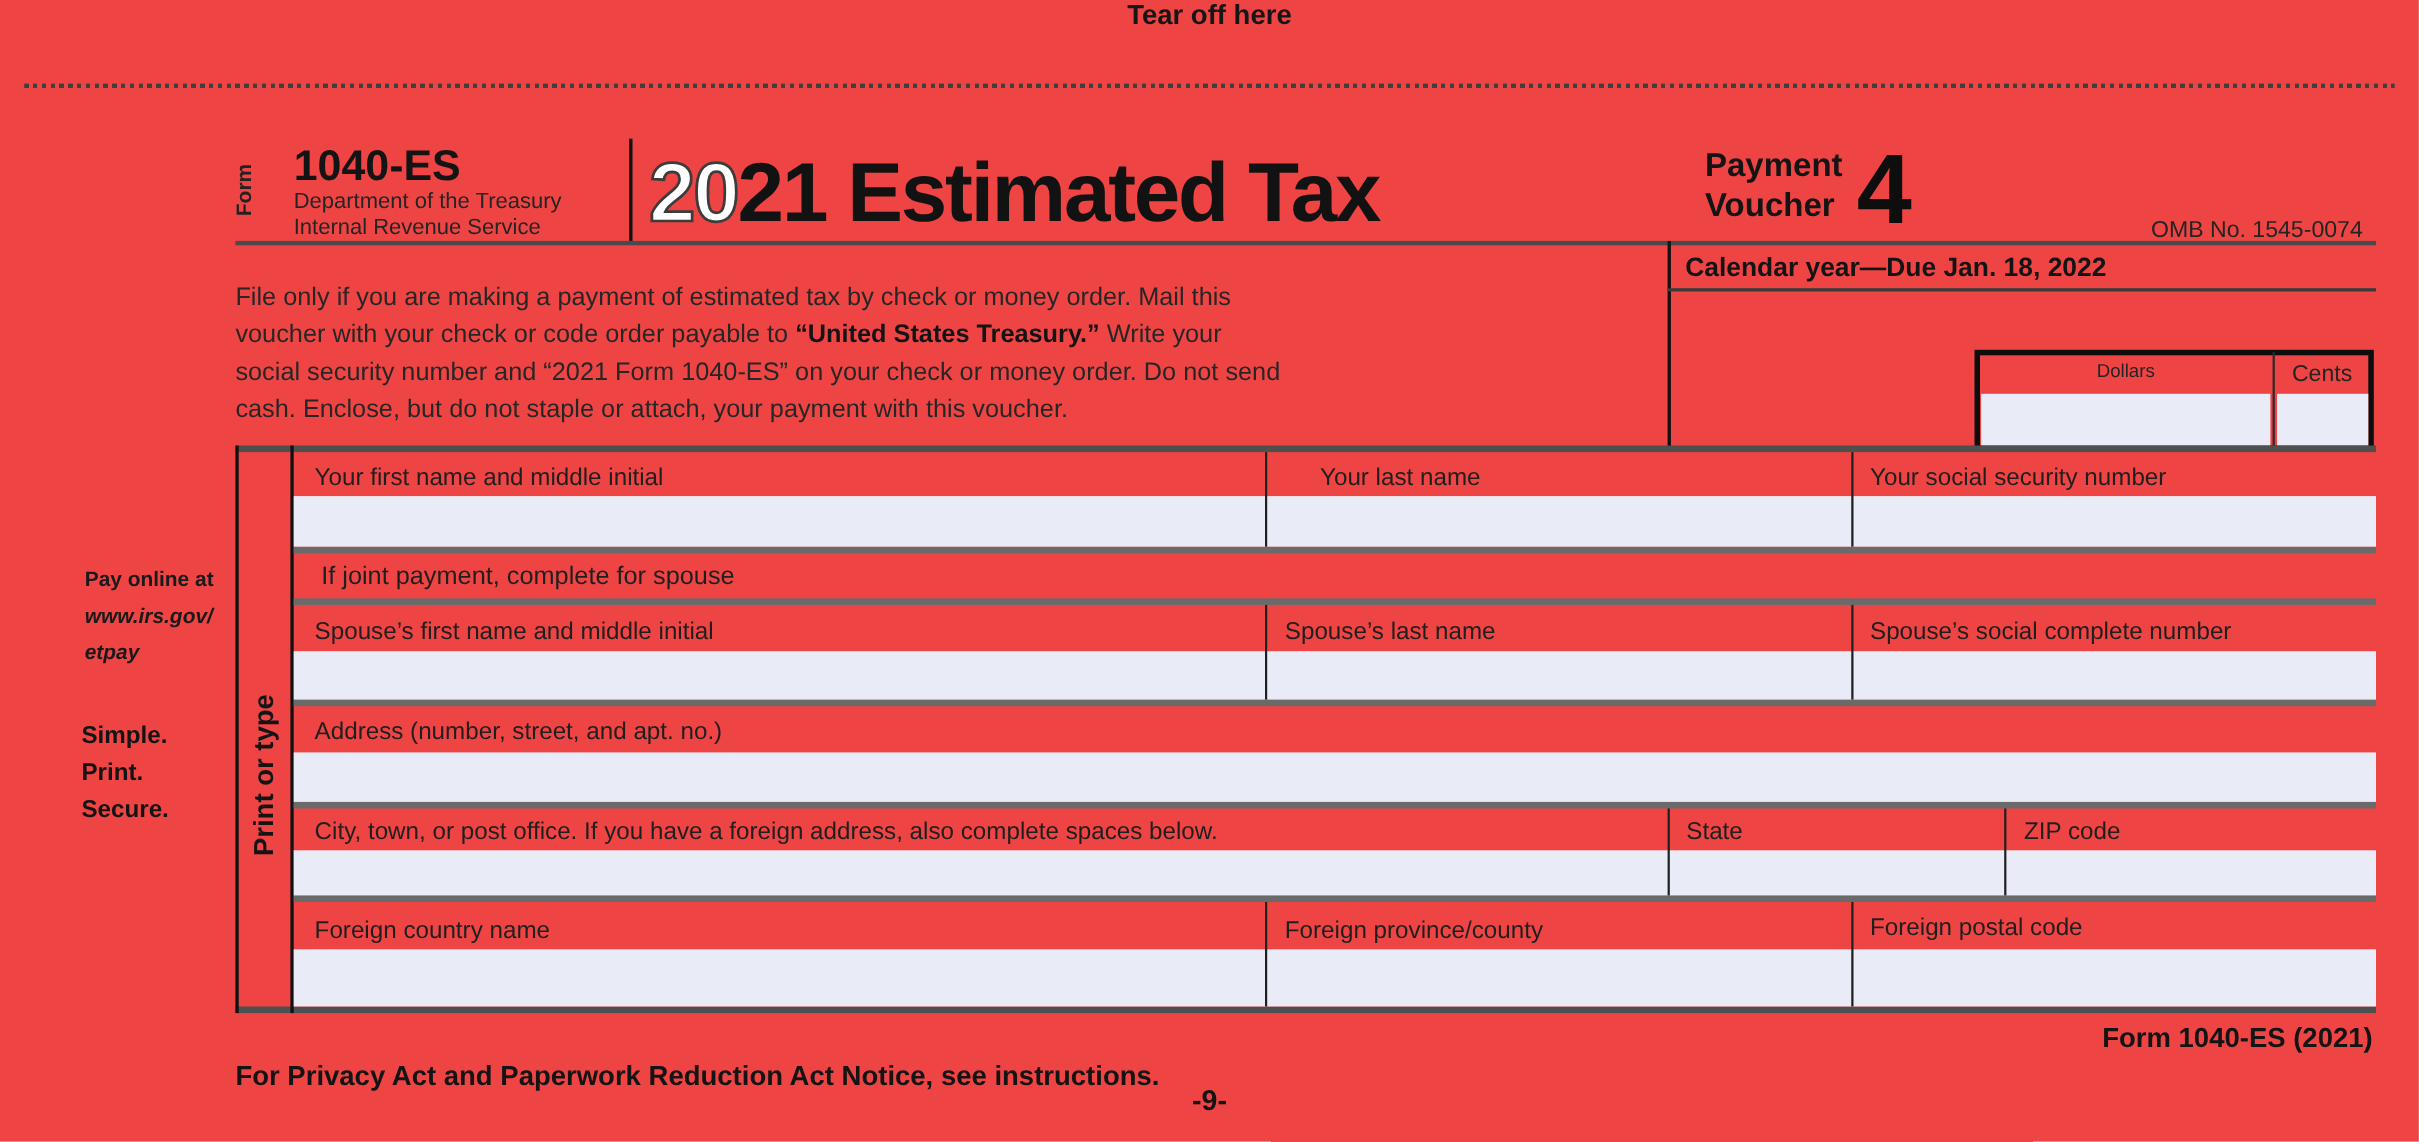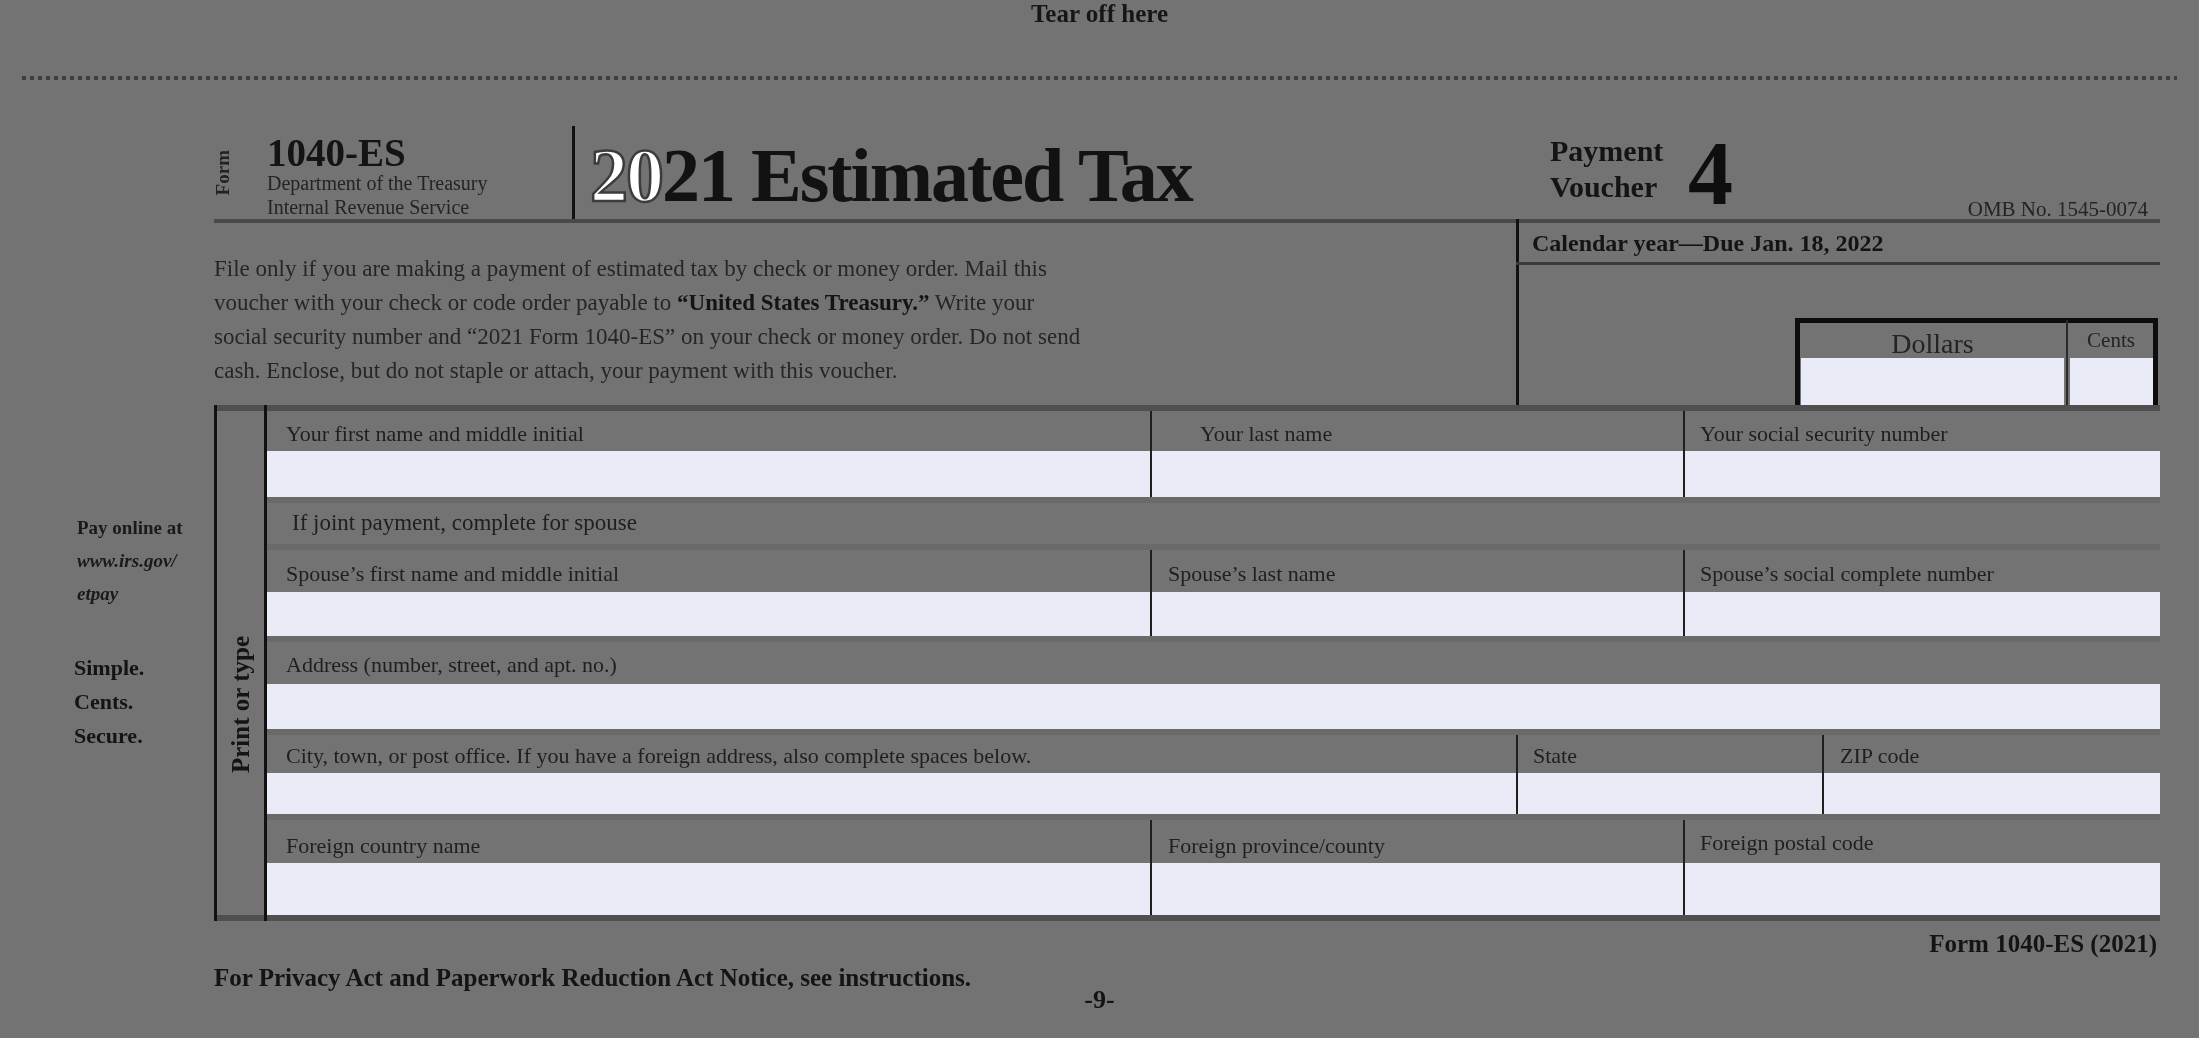--- a/index.html
+++ b/index.html
@@ -1,17 +1,17 @@
 <!DOCTYPE html>
 <html><head>
 <meta charset="utf-8">
 <style>
   html,body{margin:0;padding:0;background:#fff;}
-  .page{position:relative;width:2199px;height:1038px;background:#737373;
-        font-family:Liberation Serif, serif;color:#1f1f1f;overflow:hidden;}
+  .page{position:relative;width:2199px;height:1038px;background:#ef4444;
+        font-family:Liberation Sans, sans-serif;color:#1f1f1f;overflow:hidden;}
   .abs{position:absolute;}
   .hline{position:absolute;background:#6a6a6a;}
   .vline{position:absolute;background:#111;}
   .lbl{position:absolute;font-size:22px;color:#1f1f1f;white-space:nowrap;}
   .input-rect{position:absolute;background:#e9ebf7;}
   .b{font-weight:bold;}
   .dotted{position:absolute;height:4px;
           background:repeating-linear-gradient(to right,#3f3f3f 0 4px,transparent 4px 8px);}
   .vert-text{display:flex;align-items:center;justify-content:center;}
   .vert-text span{writing-mode:vertical-rl;transform:rotate(180deg);}
@@ -51,28 +51,28 @@
 cash. Enclose, but do not staple or attach, your payment with this voucher.</span></div>
 
   <div class="vline" style="left:1516px;top:219px;width:3px;height:191px;"></div>
   <div class="abs b" style="left:1532px;top:230px;font-size:24px;color:#141414;">Calendar year—Due Jan. 18, 2022</div>
   <div class="hline" style="left:1516px;top:262px;width:644px;height:3px;background:#3a3a3a;"></div>
 
   <div class="abs" style="left:1795px;top:318px;width:363px;height:92px;border:5px solid #0d0d0d;box-sizing:border-box;"></div>
   <div class="input-rect" style="left:1801px;top:358px;width:263px;height:47px;"></div>
   <div class="input-rect" style="left:2070px;top:358px;width:83px;height:47px;"></div>
   <div class="vline" style="left:2066px;top:320px;width:2px;height:88px;background:#2a2a2a;"></div>
-  <div class="abs" style="left:1801px;top:328px;width:263px;text-align:center;font-size:28px;color:#242424;">Dollars</div>
+  <div class="abs" style="left:1801px;top:328px;width:263px;text-align:center;font-size:17px;color:#242424;">Dollars</div>
   <div class="abs" style="left:2068px;top:328px;width:86px;text-align:center;font-size:21px;color:#242424;">Cents</div>
 
   <div class="abs b" style="left:77px;top:517px;font-size:19px;color:#1a1a1a;">Pay online at</div>
   <div class="abs b" style="left:77px;top:550px;font-size:19px;font-style:italic;color:#1a1a1a;">www.irs.gov/</div>
   <div class="abs b" style="left:77px;top:583px;font-size:19px;font-style:italic;color:#1a1a1a;">etpay</div>
   <div class="abs b" style="left:74px;top:655px;font-size:22px;color:#141414;">Simple.</div>
-  <div class="abs b" style="left:74px;top:689px;font-size:22px;color:#141414;">Cents.</div>
+  <div class="abs b" style="left:74px;top:689px;font-size:22px;color:#141414;">Print.</div>
   <div class="abs b" style="left:74px;top:723px;font-size:22px;color:#141414;">Secure.</div>
 
   <div class="hline" style="left:214px;top:405px;width:1946px;height:6px;background:#4f4f4f;"></div>
   <div class="hline" style="left:214px;top:915px;width:1946px;height:6px;background:#4f4f4f;"></div>
   <div class="vline" style="left:214px;top:405px;width:3px;height:516px;"></div>
   <div class="vline" style="left:264px;top:405px;width:3px;height:516px;"></div>
   <div class="abs vert-text b" style="left:217px;top:520px;width:47px;height:370px;font-size:25px;color:#141414;">
       <span>Print or type</span>
     </div>
 

